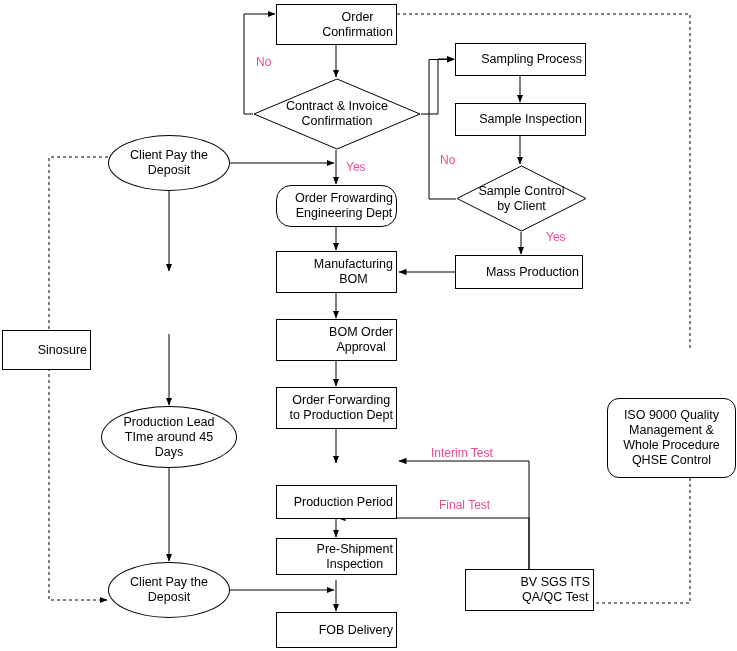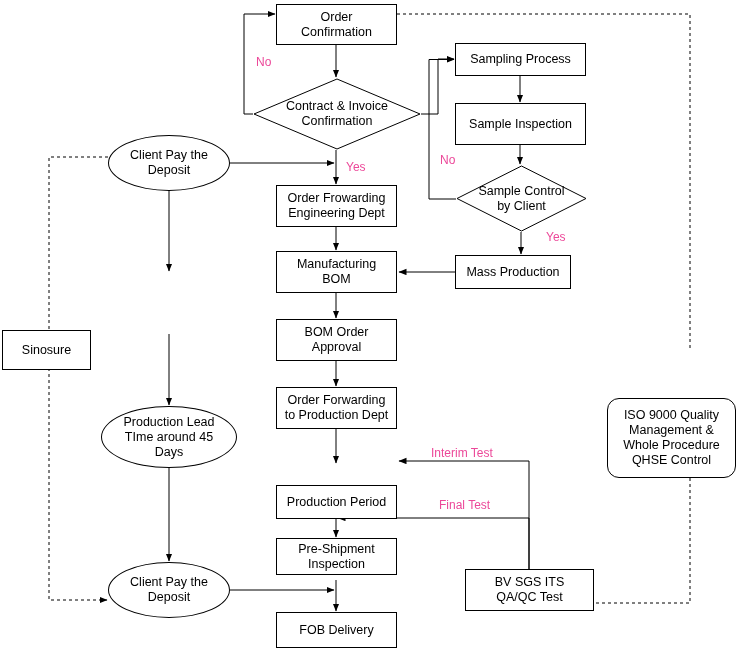--- a/index.html
+++ b/index.html
@@ -32,21 +32,21 @@
     background: #ffffff;
     color: #000000;
     font-size: 12.5px;
     line-height: 15px;
     display: flex;
     align-items: center;
     justify-content: center;
     text-align: center;
     padding: 2px 3px;
   }
-  .node.rect { border-radius: 0; }
+  .node.rect { border-radius: 0; justify-content: flex-end; }
   .node.round { border-radius: 12px; }
   .node.ellipse { border-radius: 50%; }
   .node.diamond {
     border: none;
     background: transparent;
     padding: 0;
   }
   .node.diamond .dtext {
     position: relative;
     z-index: 2;
@@ -136,42 +136,42 @@
         <polygon points="84,1 167,36 84,71 1,36" fill="#ffffff" stroke="#000000" stroke-width="1"></polygon>
       </svg>
     <span class="dtext" style="white-space:pre-line;">Contract &amp; Invoice
 Confirmation</span>
   </div>
 
   <div class="node rect" style="left:455px; top:43px; width:131px; height:33px;">
       <span style="white-space:pre-line;">Sampling Process</span>
     </div>
 
-  <div class="node rect" style="left:455px; top:103px; width:131px; height:42px;">
+  <div class="node rect" style="left:455px; top:103px; width:131px; height:33px;">
       <span style="white-space:pre-line;">Sample Inspection</span>
     </div>
 
   <div class="node diamond" style="left:456px; top:165px; width:131px; height:67px;">
     <svg class="dshape" viewBox="0 0 131 67" preserveAspectRatio="none">
         <polygon points="65.5,1 130,33.5 65.5,66 1,33.5" fill="#ffffff" stroke="#000000" stroke-width="1"></polygon>
       </svg>
     <span class="dtext" style="white-space:pre-line;">Sample Control
 by Client</span>
   </div>
 
-  <div class="node rect" style="left:455px; top:255px; width:116px; height:34px;">
+  <div class="node rect" style="left:455px; top:255px; width:128px; height:34px;">
       <span style="white-space:pre-line;">Mass Production</span>
     </div>
 
   <div class="node ellipse" style="left:108px; top:135px; width:122px; height:56px;">
       <span style="white-space:pre-line;">Client Pay the
 Deposit</span>
     </div>
 
-  <div class="node rect" style="left:276px; top:185px; width:121px; height:42px;">
+  <div class="node rect" style="left:276px; top:185px; width:121px; height:42px;border-radius:15px;">
       <span style="white-space:pre-line;">Order Frowarding
 Engineering Dept</span>
     </div>
 
   <div class="node rect" style="left:276px; top:251px; width:121px; height:42px;">
       <span style="white-space:pre-line;">Manufacturing
 BOM</span>
     </div>
 
   <div class="node rect" style="left:276px; top:319px; width:121px; height:42px;">

